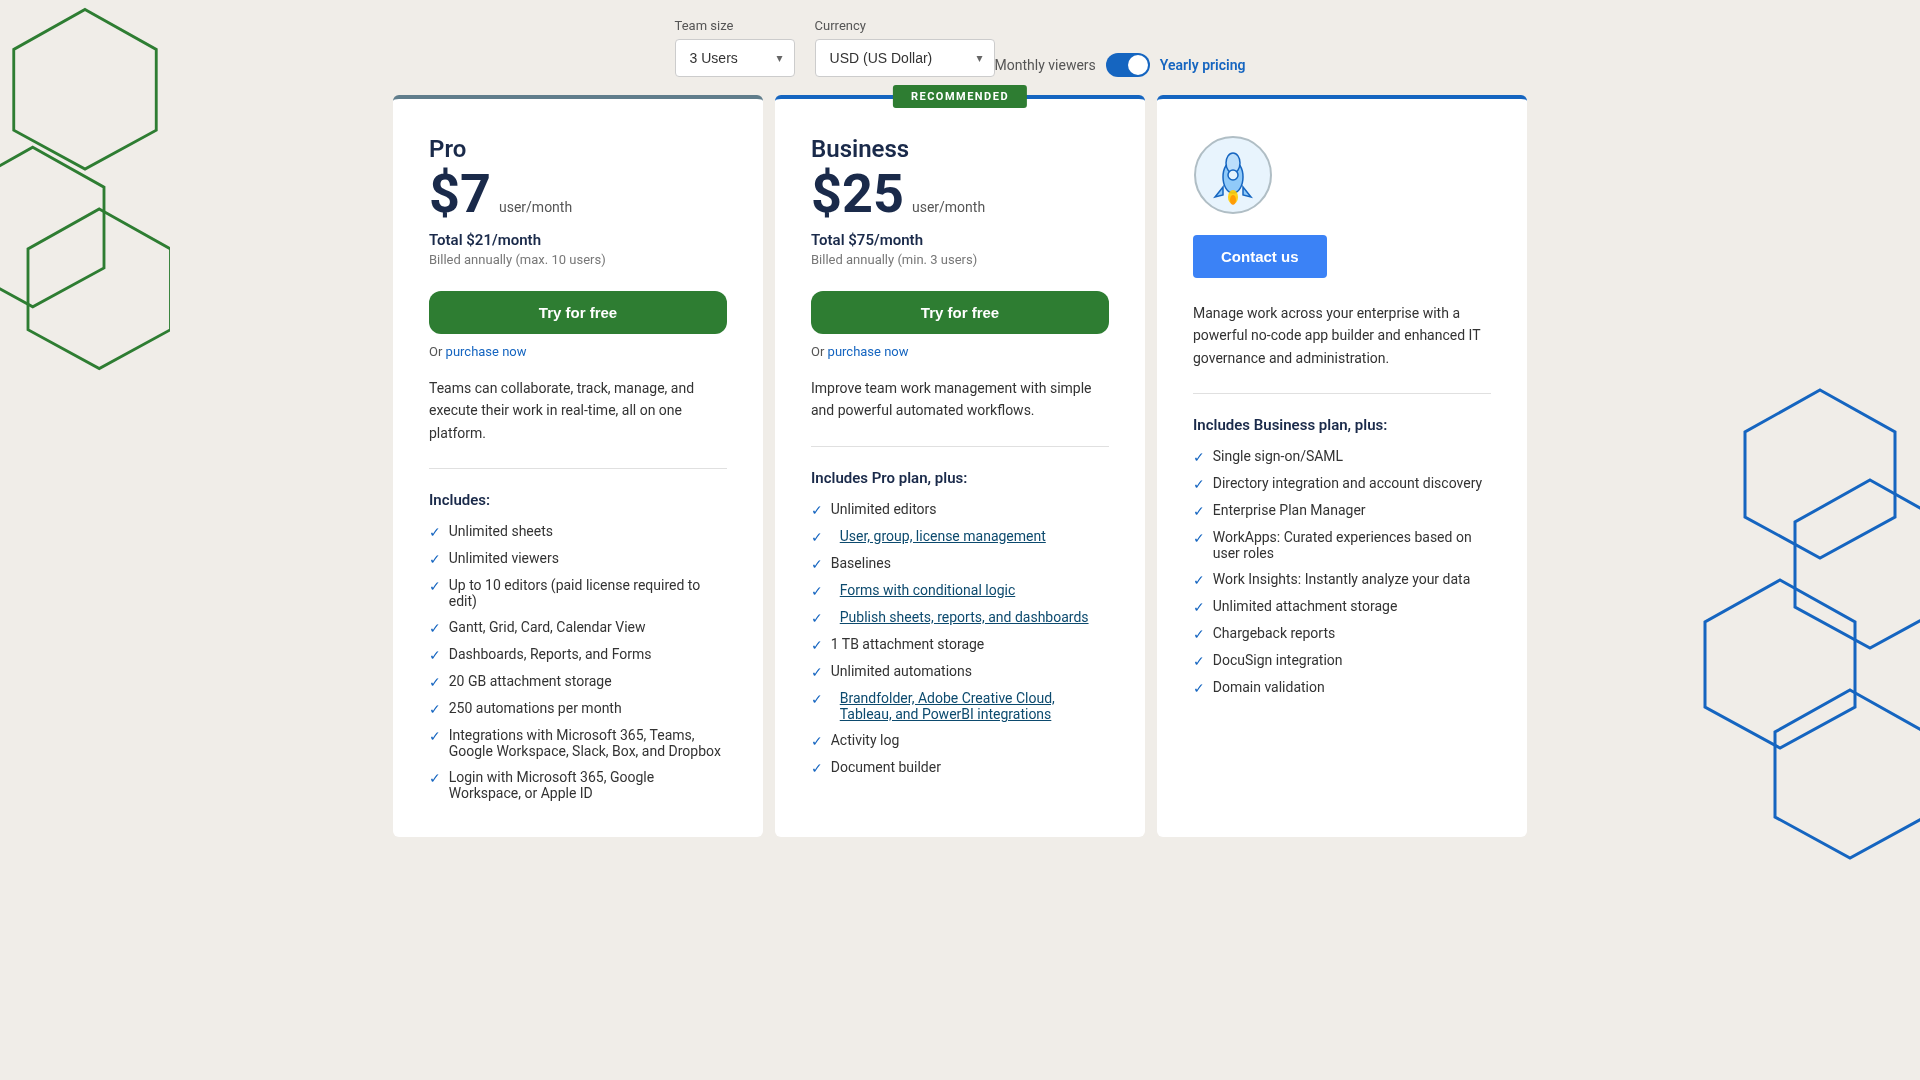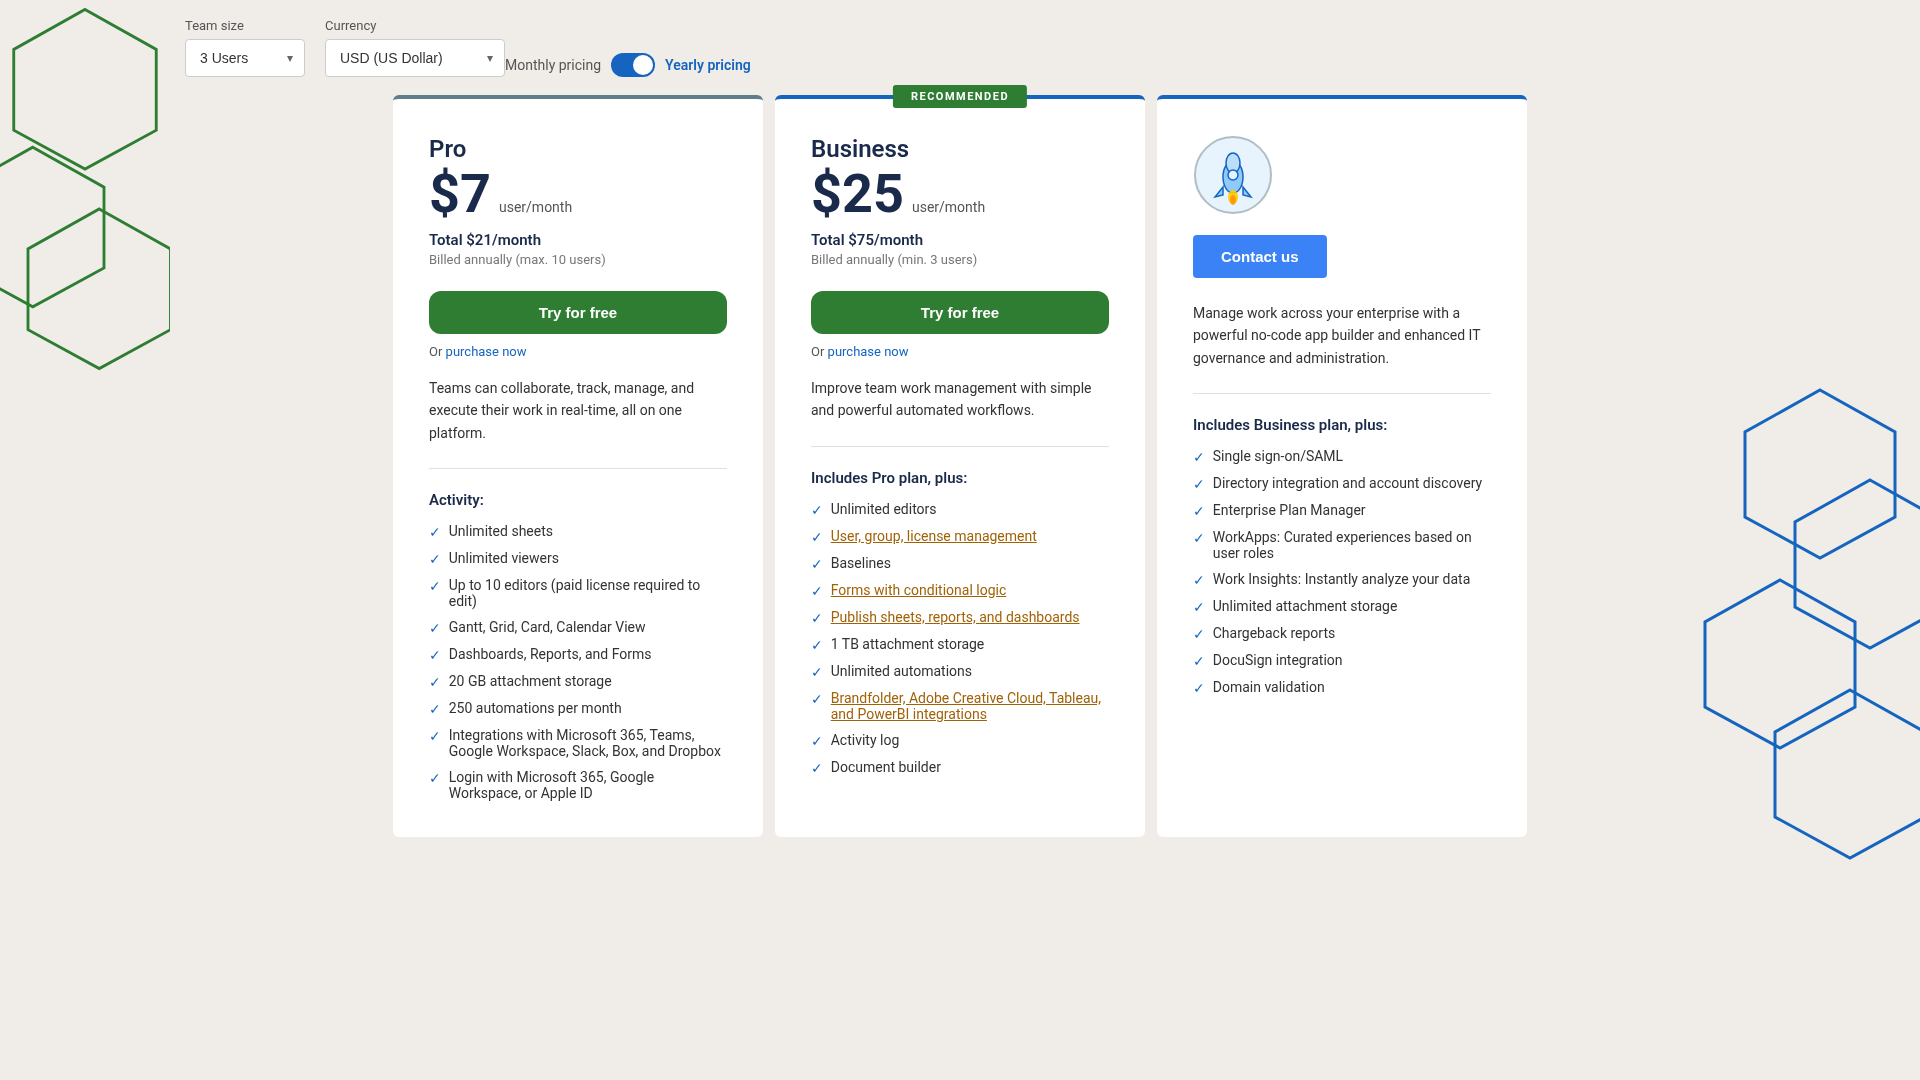--- a/index.html
+++ b/index.html
@@ -25,21 +25,21 @@
       top: 380px;
       right: 0;
       width: 220px;
       height: 500px;
       pointer-events: none;
     }
 
     .top-bar {
       display: flex;
       align-items: flex-end;
-      justify-content: flex-start;
+      justify-content: center;
       padding: 18px 185px 18px 185px;
       position: relative;
       z-index: 2;
     }
     .top-bar-left {
       display: flex;
       align-items: flex-end;
       gap: 20px;
     }
     .field-label {
@@ -237,23 +237,24 @@
       font-size: 14px;
       color: #333;
     }
     .check-icon {
       color: #1565c0;
       font-size: 14px;
       margin-top: 1px;
       flex-shrink: 0;
     }
     .feature-link {
-      color: #a16207;
+      color: #0c4a6e;
       text-decoration: underline;
       cursor: pointer;
+      margin-left: 9px;
     }
 
     
     .rocket-icon-wrapper {
       width: 80px;
       height: 80px;
       margin-bottom: 20px;
     }
 
     
@@ -308,21 +309,21 @@
           <option>USD (US Dollar)</option>
           <option>EUR (Euro)</option>
           <option>GBP (British Pound)</option>
         </select>
         <span class="chevron-down">▾</span>
       </div>
     </div>
   </div>
 
   <div class="pricing-toggle">
-    <span>Monthly pricing</span>
+    <span>Monthly viewers</span>
     <div class="toggle-switch">
       <div class="toggle-knob"></div>
     </div>
     <span class="yearly-label">Yearly pricing</span>
   </div>
 </div>
 
 <div class="plans-container">
 
   <div class="plan-card pro">
@@ -332,21 +333,21 @@
       <span class="price-unit">user/month</span>
     </div>
     <div class="price-total">Total $21/month</div>
     <div class="price-note">Billed annually (max. 10 users)</div>
     <button class="btn-primary btn-green">Try for free</button>
     <div class="or-purchase">
       <span>Or </span><a>purchase now</a>
     </div>
     <p class="plan-description">Teams can collaborate, track, manage, and execute their work in real-time, all on one platform.</p>
     <hr class="divider">
-    <div class="includes-title">Activity:</div>
+    <div class="includes-title">Includes:</div>
     <ul class="feature-list">
       <li>
           <span class="check-icon">✓</span>
           <span>Unlimited sheets</span>
         </li>
       <li>
           <span class="check-icon">✓</span>
           <span>Unlimited viewers</span>
         </li>
       <li>

